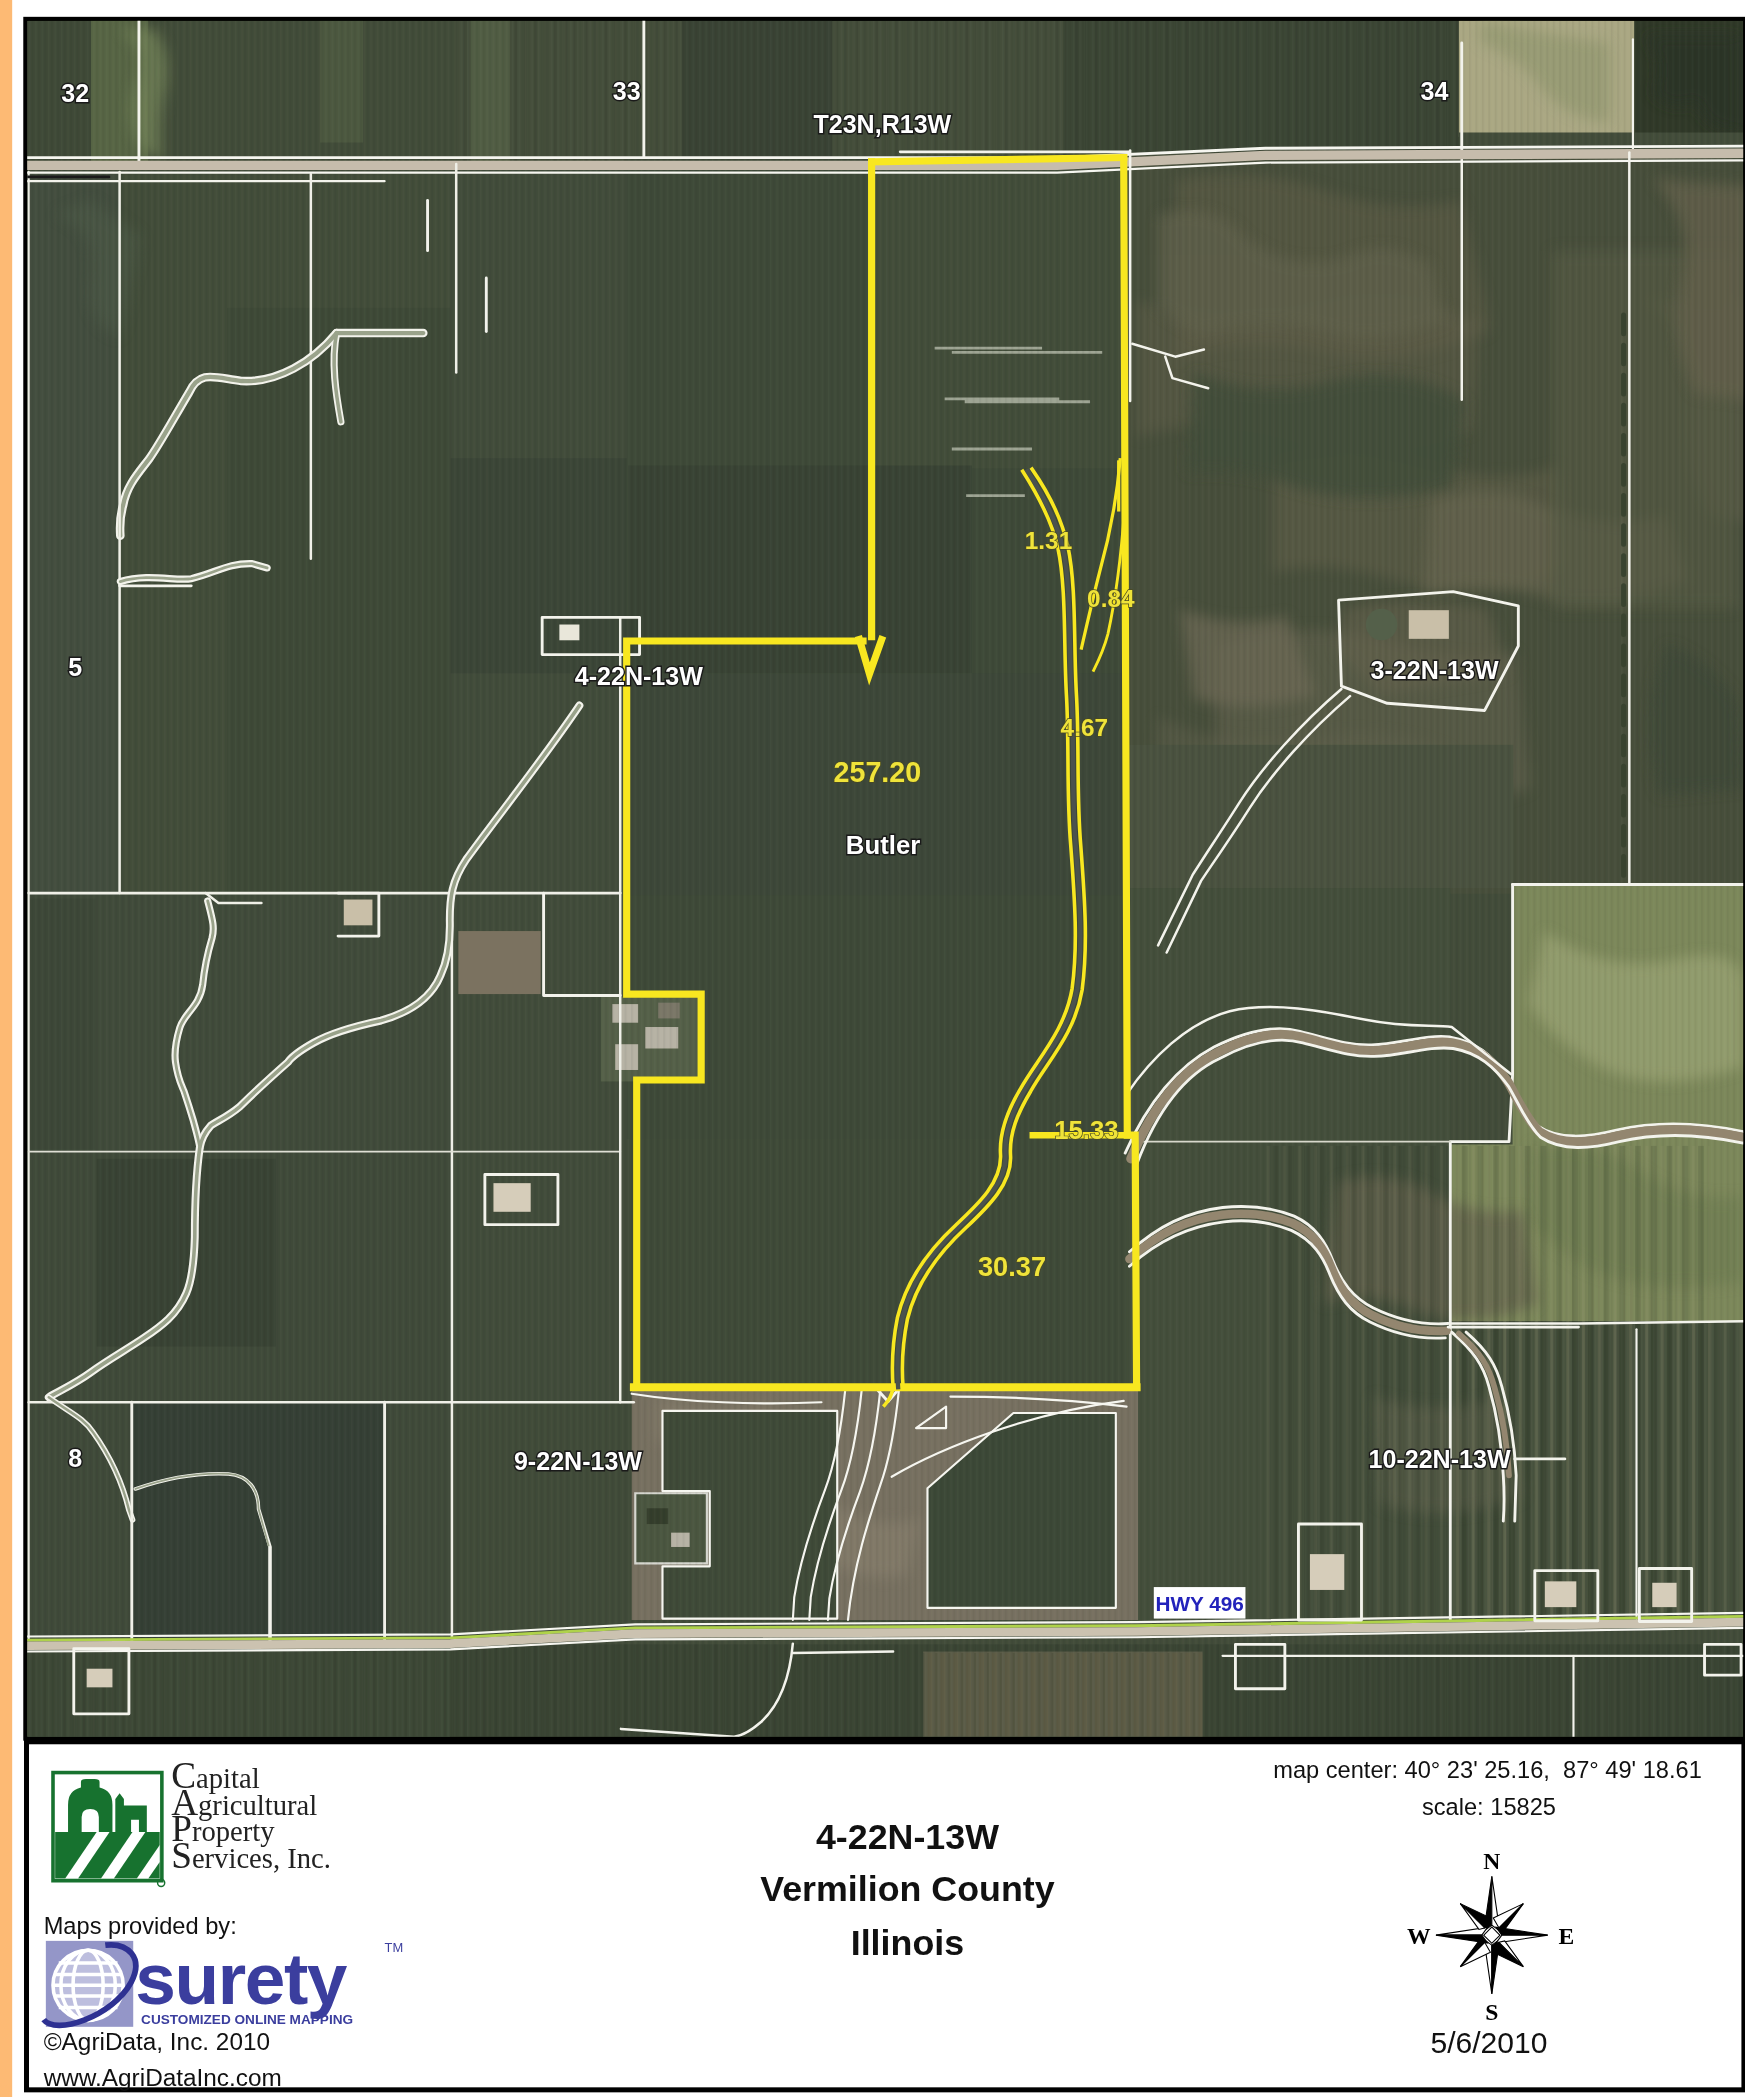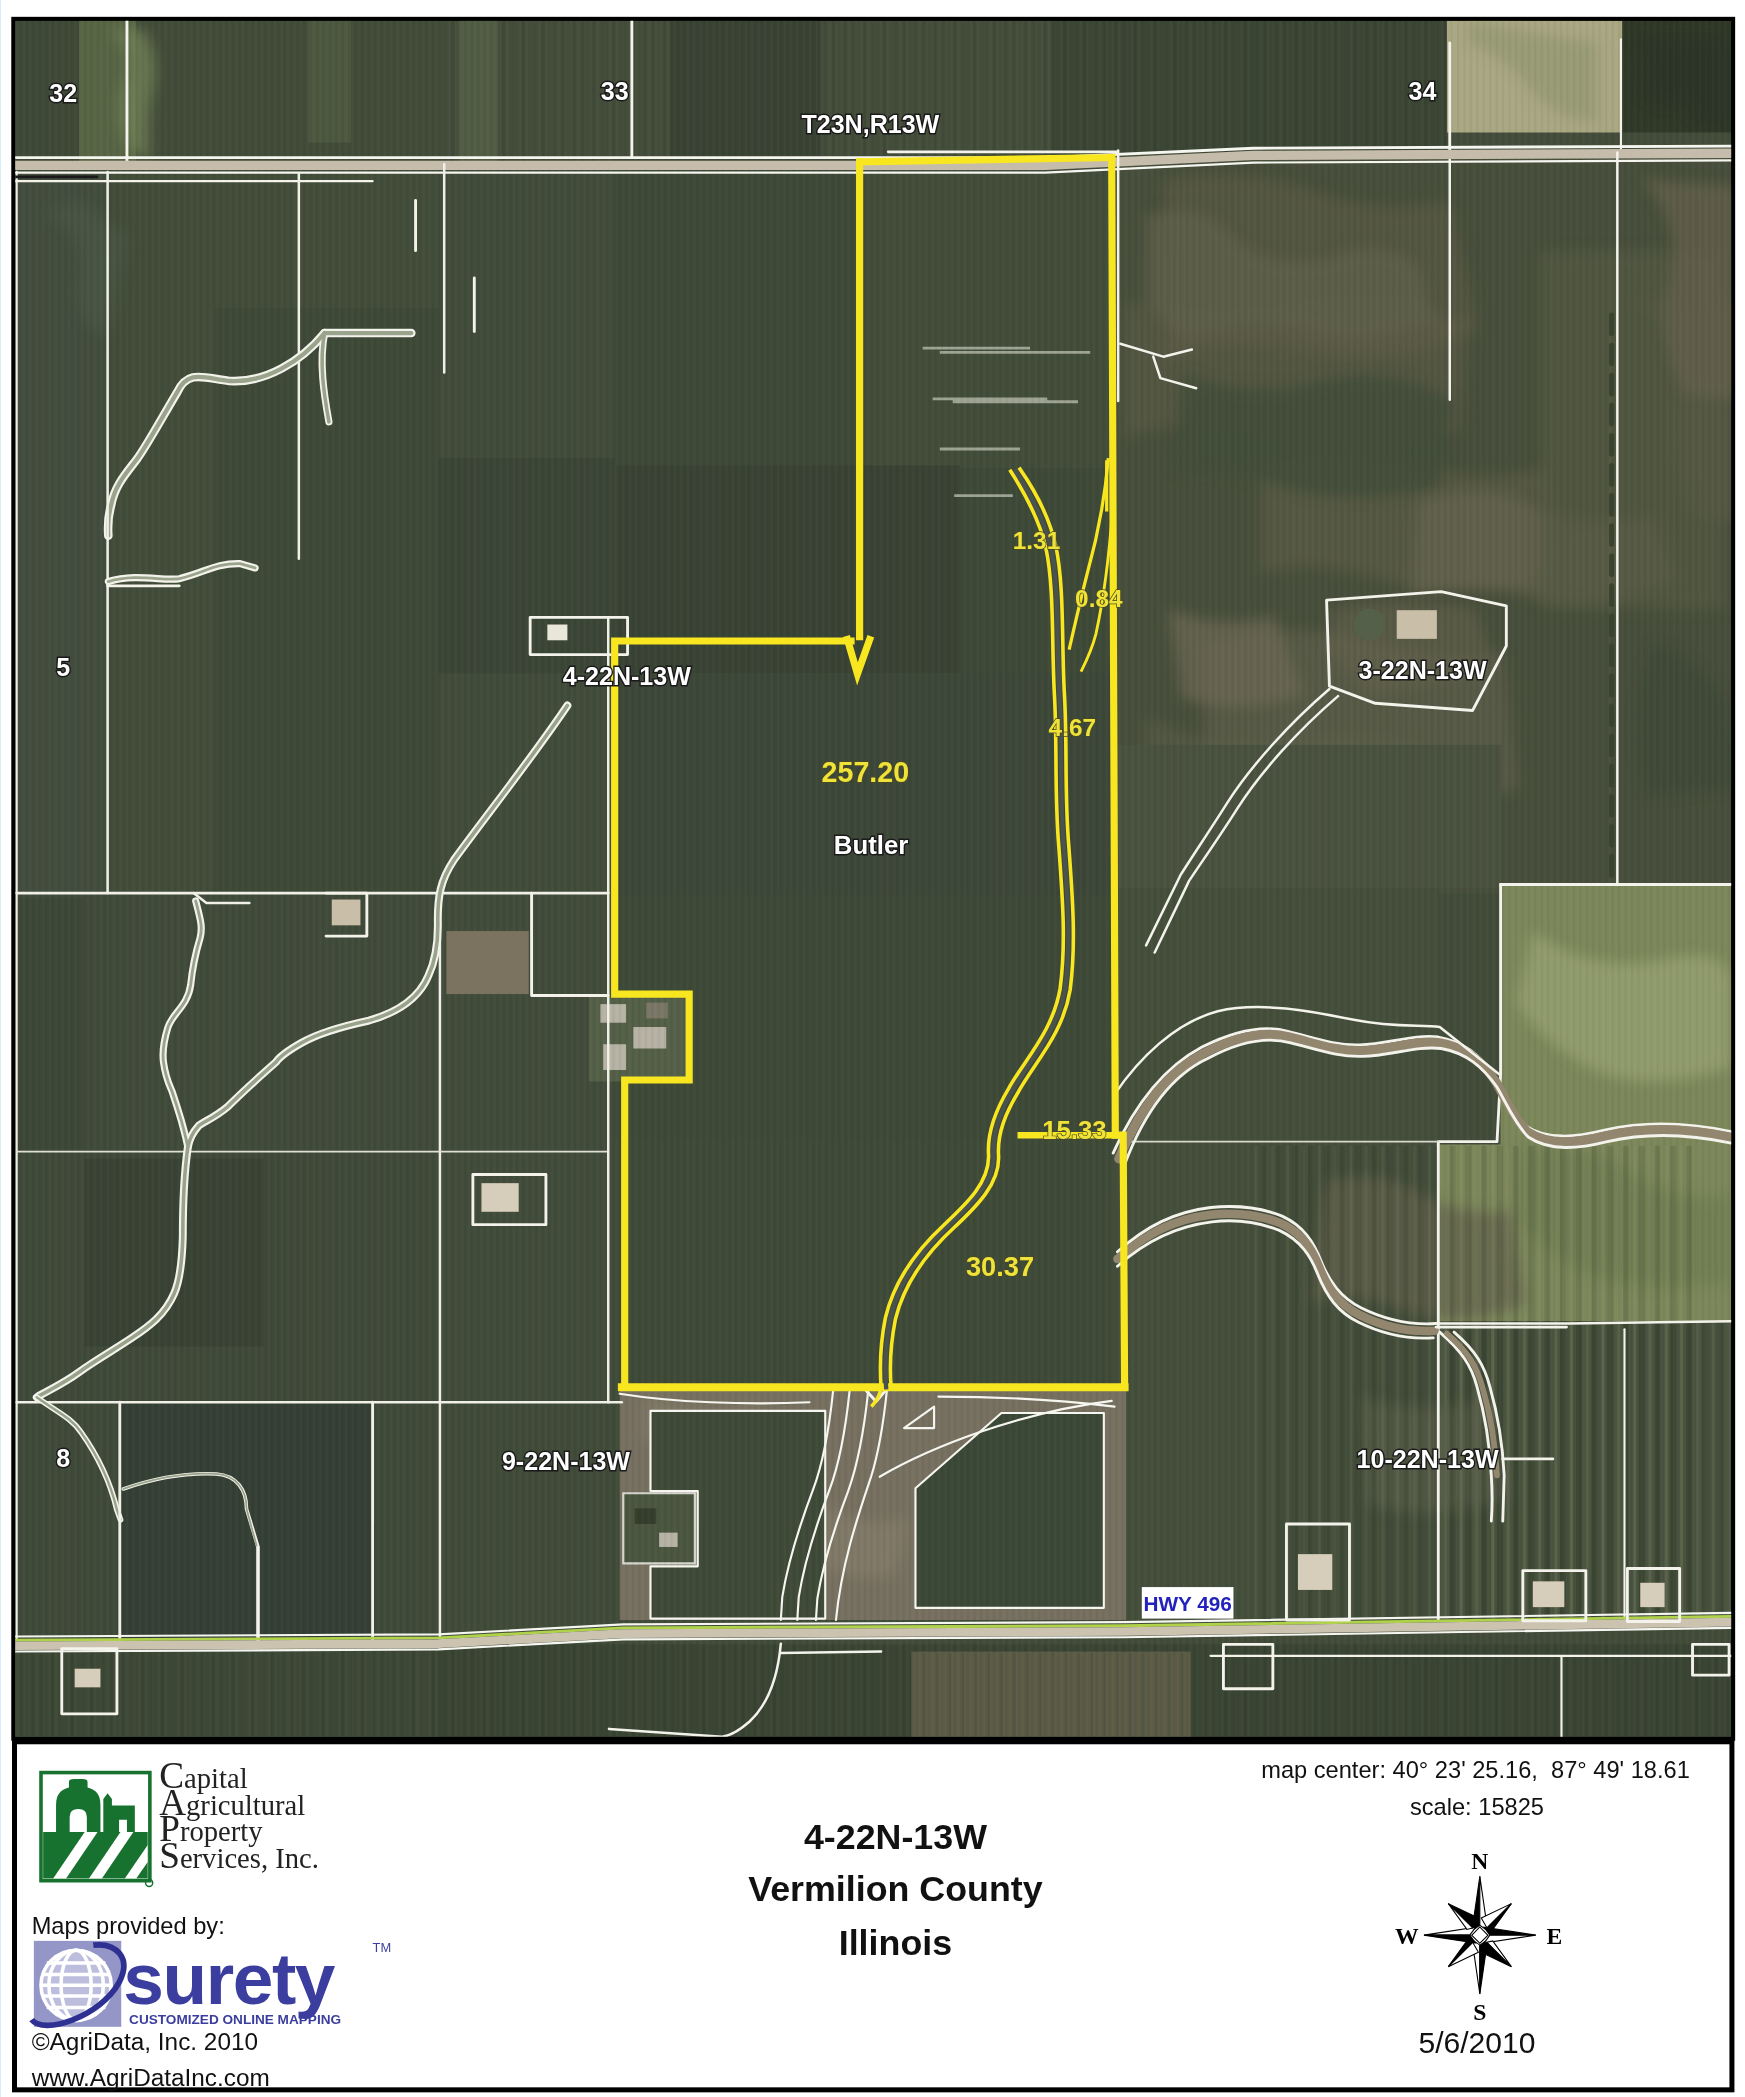--- a/index.html
+++ b/index.html
@@ -1,16 +1,16 @@
 <!DOCTYPE html>
 <html style="font-size:11.5px"><head>
 <meta charset="utf-8">
 <style>
 html,body{margin:0;padding:0;background:#ffffff;}
-#page{position:relative;width:1539px;height:2097px;background:#0ea5e9;font-family:"Liberation Sans",sans-serif;}
+#page{position:relative;width:1539px;height:2097px;background:#fdba74;font-family:"Liberation Sans",sans-serif;padding-left:12px;}
 svg{display:block;}
 </style>
 </head>
 <body>
 <div id="page">
 <svg width="1745" height="2097" viewBox="0 0 2436 2928" xmlns="http://www.w3.org/2000/svg">
 <defs>
 <clipPath id="mapclip">
           <rect x="21" y="29" width="2396" height="2396"></rect>
         </clipPath>

